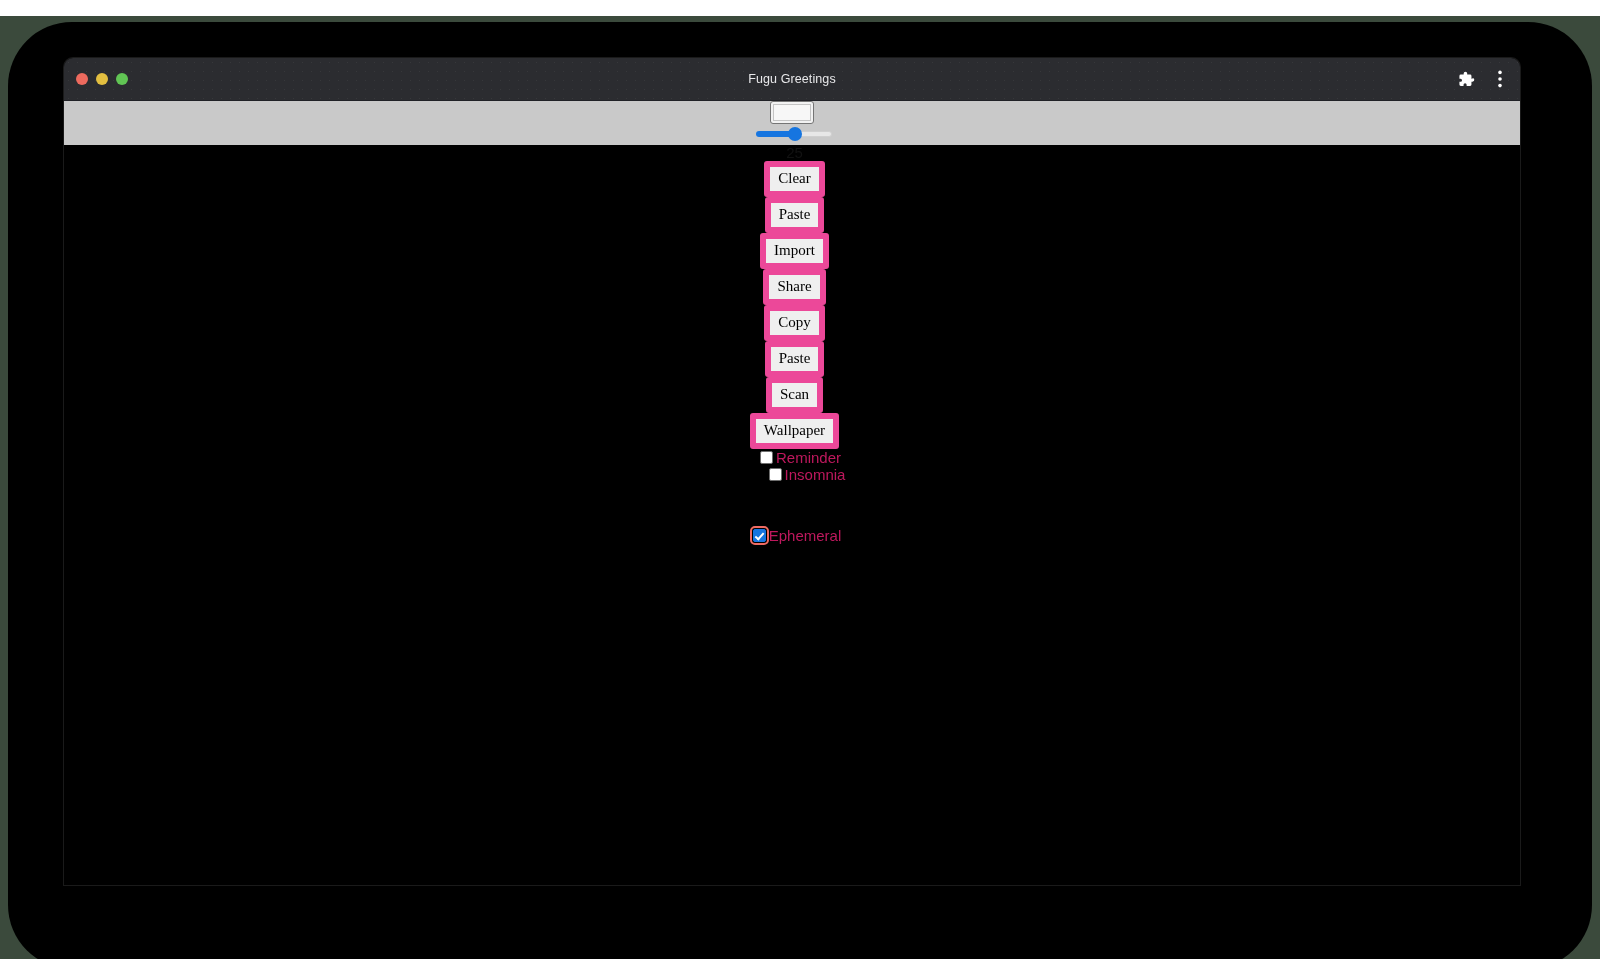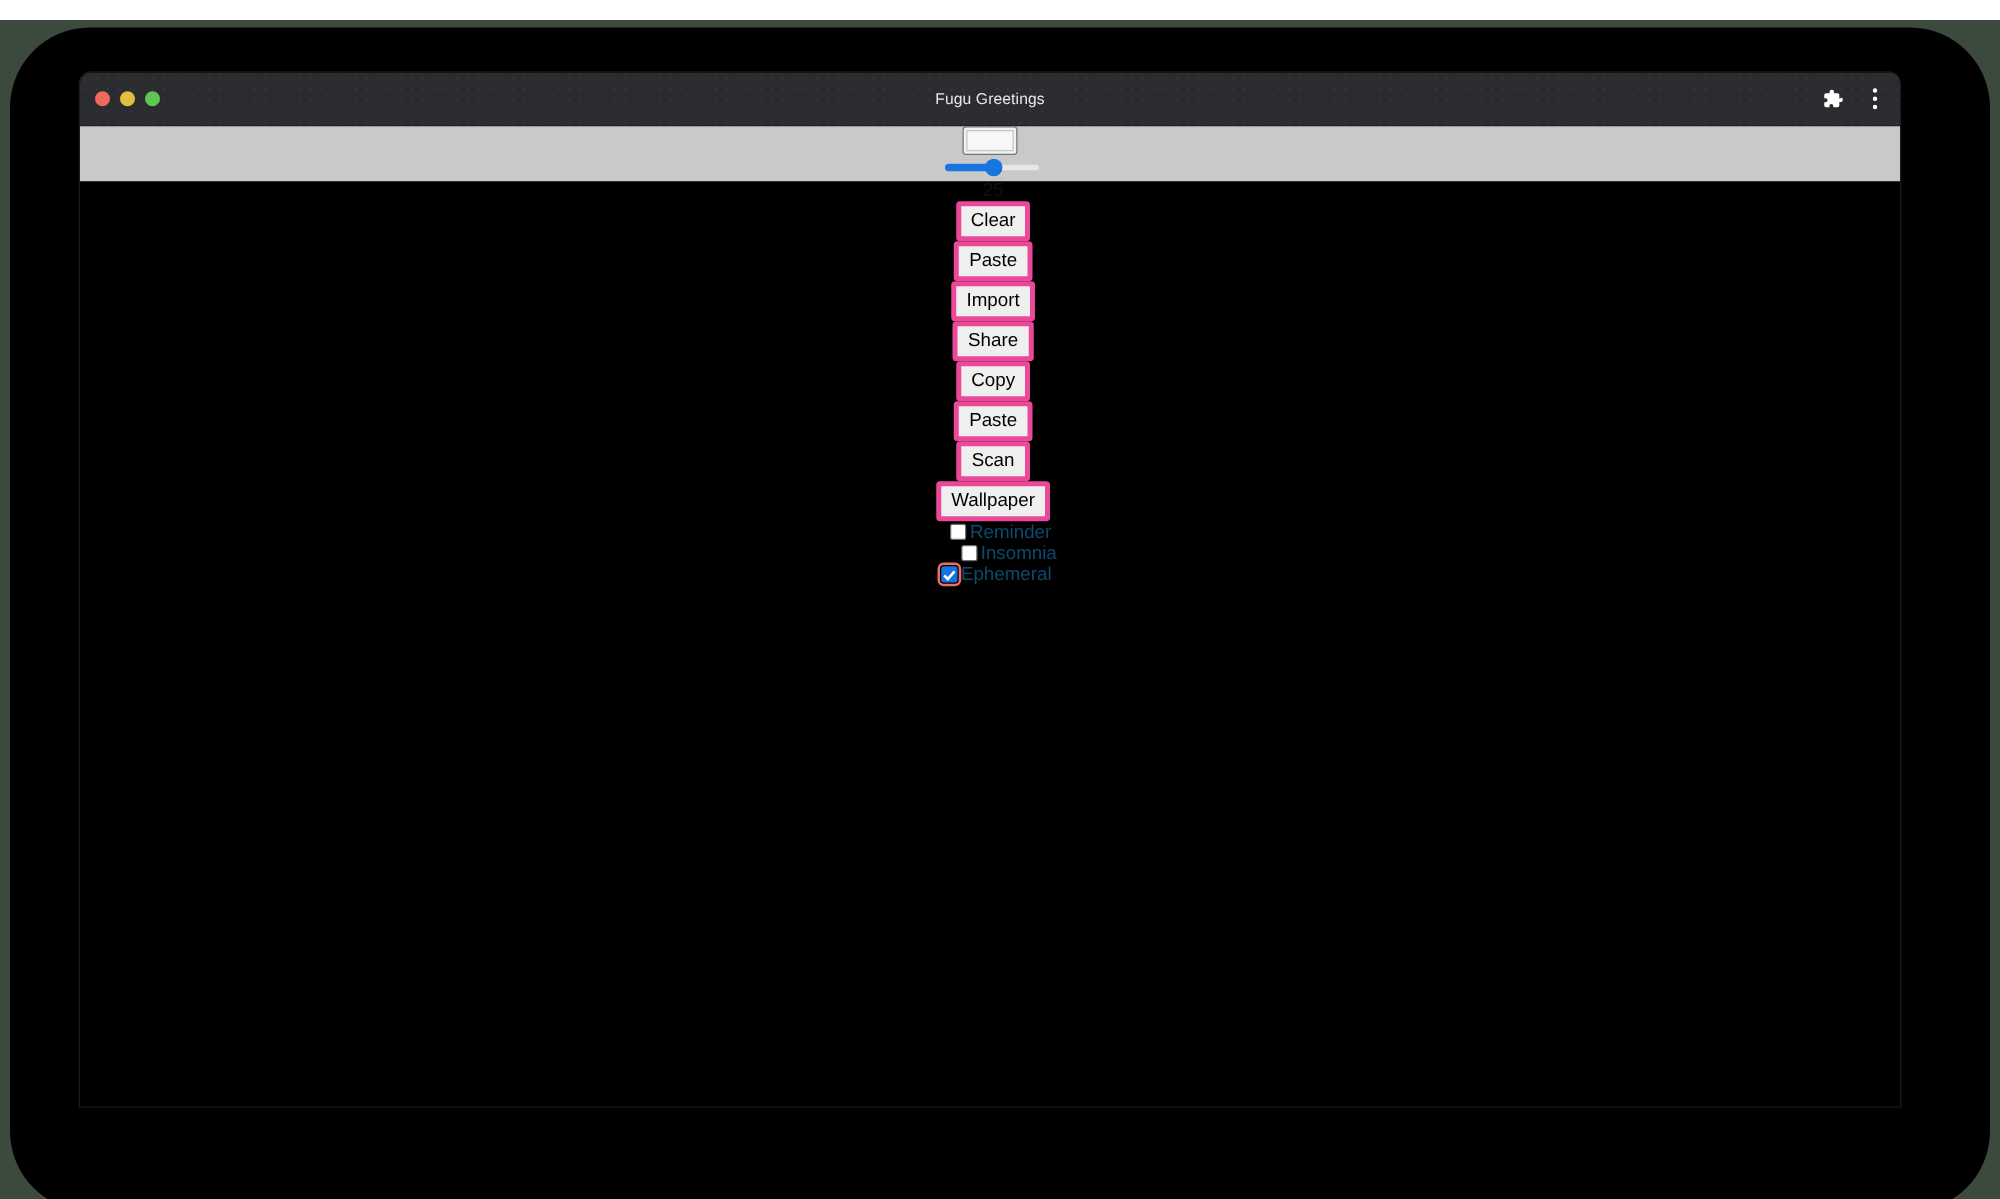--- a/index.html
+++ b/index.html
@@ -184,25 +184,25 @@
   .range-value {
     font-size: 15px;
     color: #111111;
     margin-right: 5px;
     flex: 0 0 auto;
     font-family: "Liberation Sans", sans-serif;
   }
 
   
   .tb-button {
-    font-family: Liberation Sans, sans-serif;
+    font-family: Liberation Serif, serif;
     font-size: 15px;
     color: #000000;
     background: #efefef;
-    border: 4px solid #ec4899;
+    border: 6px solid #ec4899;
     border-radius: 3px;
     padding: 3px 8px 4px 8px;
     margin-right: 5px;
     line-height: 17px;
     flex: 0 0 auto;
     cursor: default;
     white-space: nowrap;
   }
 
   
@@ -238,21 +238,21 @@
     border: solid #ffffff;
     border-width: 0 2px 2px 0;
     transform: rotate(42deg);
   }
   .cb.focused {
     outline: 2px solid #ef6b63;
     outline-offset: 1px;
   }
   .cb-label {
     font-size: 15px;
-    color: #0c4a6e;
+    color: #be185d;
     margin-left: 3px;
     white-space: nowrap;
     font-family: "Liberation Sans", sans-serif;
   }
 
   
   #canvas {
     width: 100%;
     height: 741px;
     background: #000000;
@@ -318,21 +318,21 @@
         <div class="check-group">
           <span class="cb"></span>
           <span class="cb-label">Reminder</span>
         </div>
 
         <div class="check-group">
           <span class="cb"></span>
           <span class="cb-label">Insomnia</span>
         </div>
 
-        <div class="check-group" style="margin-left:0;">
+        <div class="check-group" style="margin-left:0;margin-top:44px;">
           <span class="cb checked focused"></span>
           <span class="cb-label">Ephemeral</span>
         </div>
 
       </div>
 
       <div id="canvas"></div>
 
     </div>
   </div>

